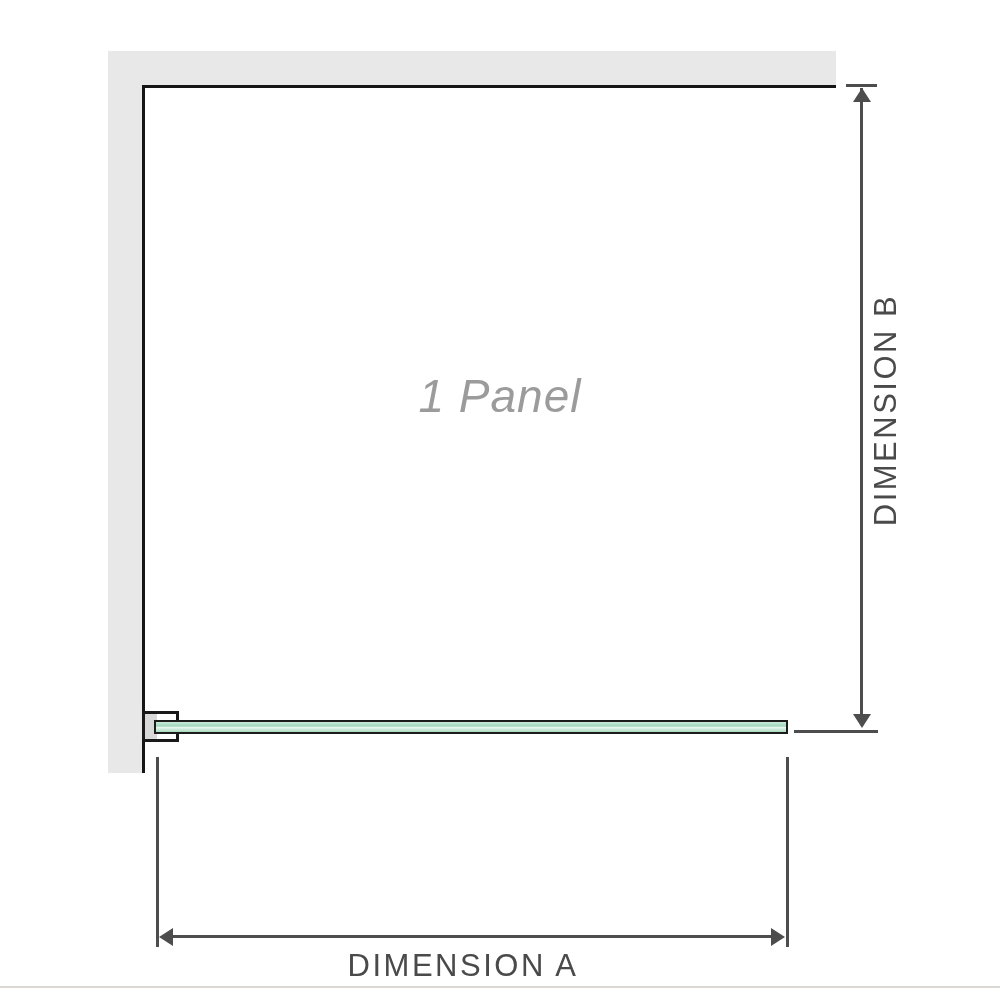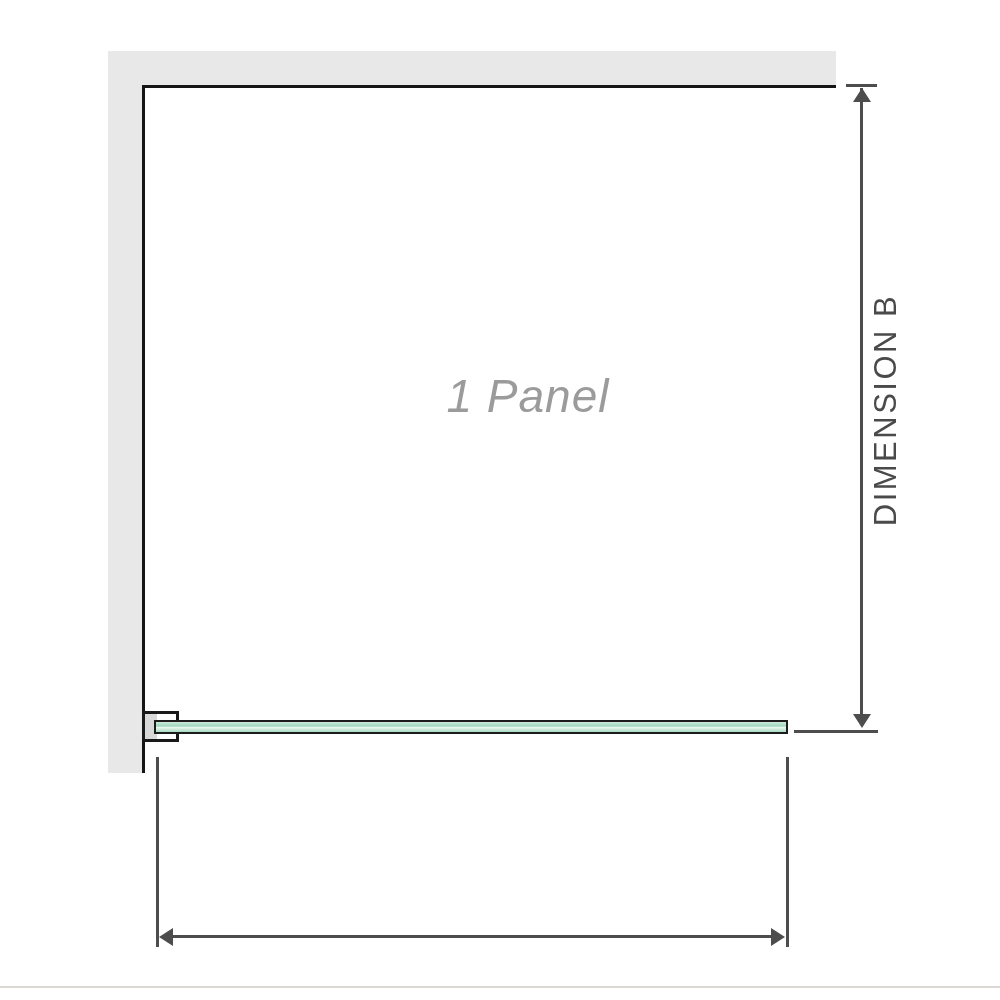--- a/index.html
+++ b/index.html
@@ -56,21 +56,21 @@
     border-top:14px solid #4d4d4d;}
   .arr-left{left:159px;top:928px;
     border-top:9px solid transparent;border-bottom:9px solid transparent;
     border-right:14px solid #4d4d4d;}
   .arr-right{left:771px;top:928px;
     border-top:9px solid transparent;border-bottom:9px solid transparent;
     border-left:14px solid #4d4d4d;}
 
   
   .panel-label{
-    left:528px;top:396px;transform:translate(-50%,-50%);
+    left:500px;top:396px;transform:translate(-50%,-50%);
     font-size:46px;font-style:italic;color:#9b9b9b;
     letter-spacing:1px;white-space:nowrap;
   }
   .dim-label{
     color:#4a4a4a;font-size:31px;font-weight:300;
     letter-spacing:2.5px;white-space:nowrap;
   }
   .dimA-label{left:150px;top:948px;width:626px;text-align:center;}
   .dimB-label{
     left:886px;top:410px;
@@ -101,16 +101,17 @@
   <div class="abs dim dimB-line"></div>
   <div class="abs arr arr-up"></div>
   <div class="abs arr arr-down"></div>
   <div class="abs dim-label dimB-label">DIMENSION B</div>
 
   <div class="abs dim dimA-ext-left"></div>
   <div class="abs dim dimA-ext-right"></div>
   <div class="abs dim dimA-line"></div>
   <div class="abs arr arr-left"></div>
   <div class="abs arr arr-right"></div>
+  <div class="abs dim-label dimA-label">DIMENSION A</div>
 
   <div class="abs bottom-divider"></div>
 
 </div>
 
 </body></html>

